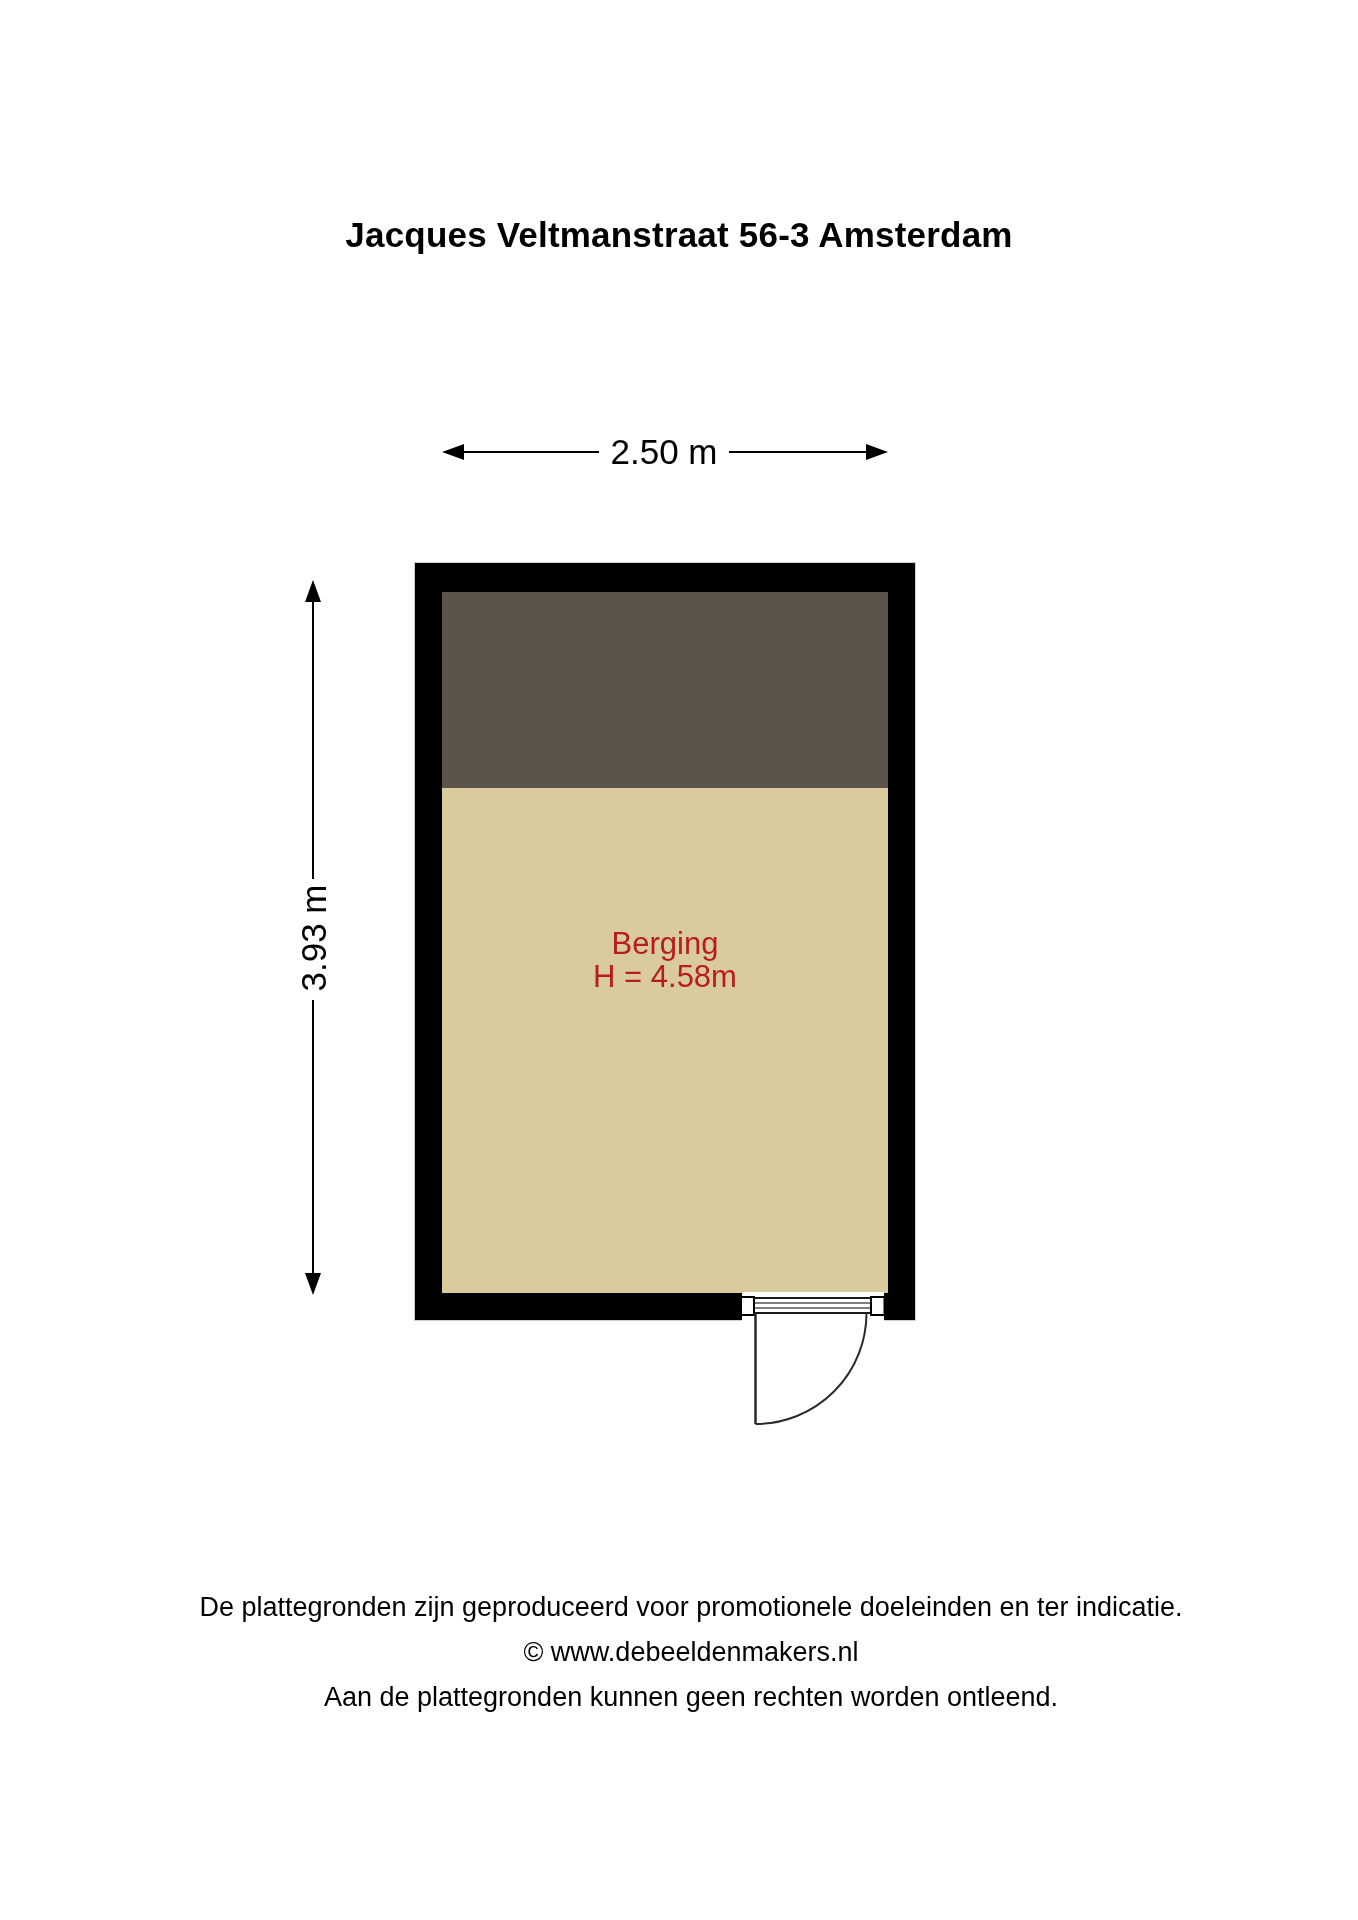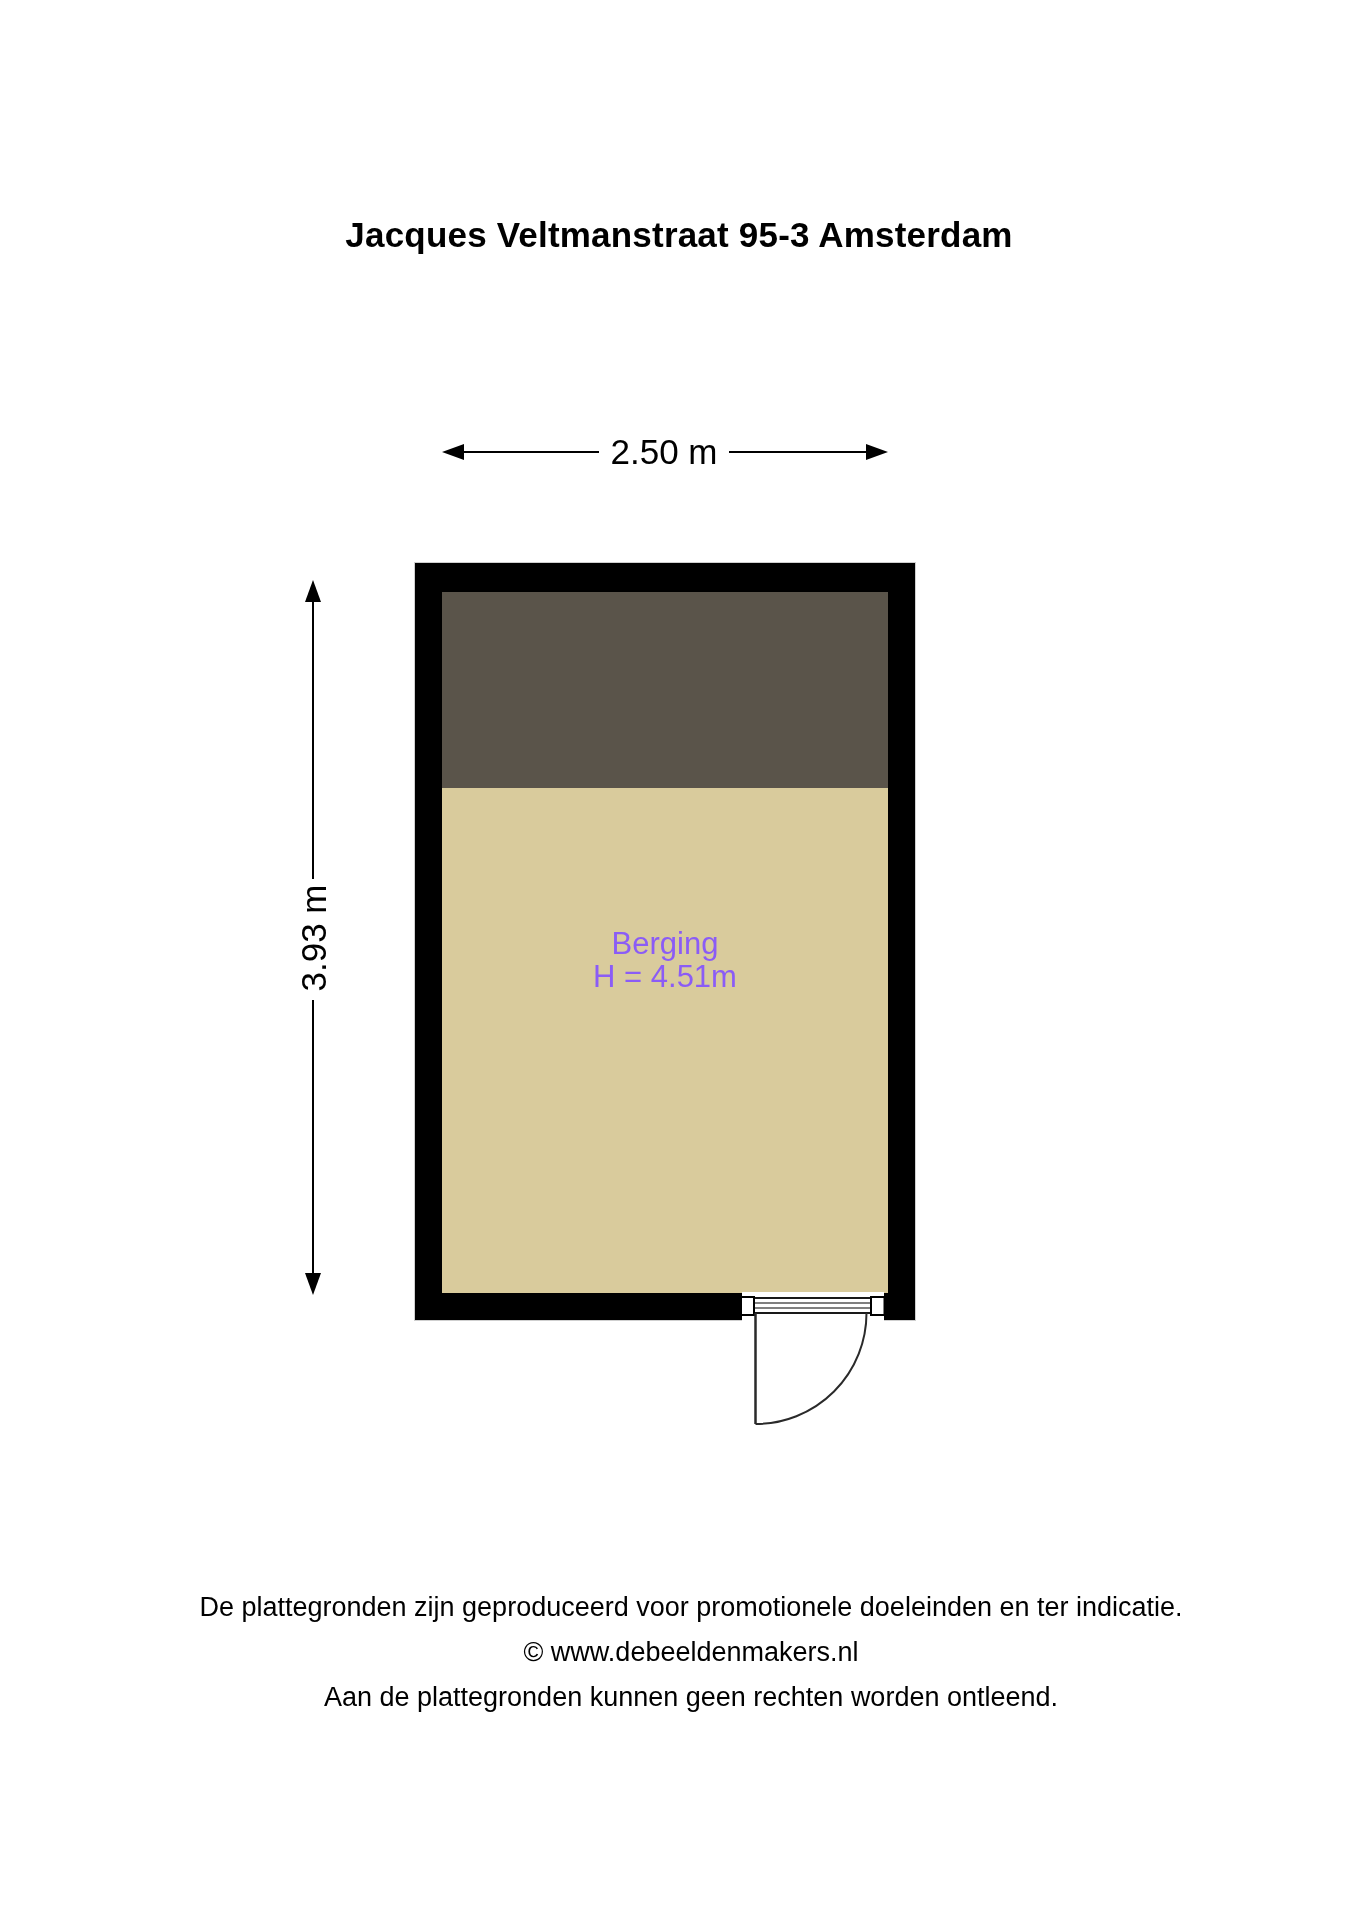--- a/index.html
+++ b/index.html
@@ -44,21 +44,21 @@
     left: 742px; top: 1292px;
     width: 142px; height: 30px;
     background: #ffffff;
   }
   .room-label {
     left: 442px; top: 927px;
     width: 446px;
     text-align: center;
     font-size: 31px;
     line-height: 33px;
-    color: #8b5cf6;
+    color: #b91c1c;
   }
 
   
   svg.linework {
     left: 0; top: 0;
     width: 1358px; height: 1920px;
     pointer-events: none;
   }
   svg.linework text {
     font-family: "Liberation Sans", sans-serif;
@@ -71,34 +71,34 @@
     top: 1585px; left: 12px; width: 100%;
     text-align: center;
     font-size: 27px;
     line-height: 45px;
   }
 </style>
 </head>
 <body>
 
 <div class="abs plan-title">
-  <div>Jacques Veltmanstraat 95-3 Amsterdam</div>
+  <div>Jacques Veltmanstraat 56-3 Amsterdam</div>
 </div>
 
 <div class="abs room-walls"></div>
 
 <div class="abs shaded-zone"></div>
 
 <div class="abs floor-area"></div>
 
 <div class="abs door-opening"></div>
 
 <div class="abs room-label">
   <div>Berging</div>
-  <div>H = 4.51m</div>
+  <div>H = 4.58m</div>
 </div>
 
 <svg class="abs linework" viewBox="0 0 1358 1920" xmlns="http://www.w3.org/2000/svg">
 
   <g stroke="#000" stroke-width="2">
     <line x1="458" y1="452" x2="599" y2="452"></line>
     <line x1="729" y1="452" x2="872" y2="452"></line>
     <polygon points="442,452 464,444 464,460" fill="#000" stroke="none"></polygon>
     <polygon points="888,452 866,444 866,460" fill="#000" stroke="none"></polygon>
     <text x="664" y="464" text-anchor="middle" stroke="none">2.50 m</text>

